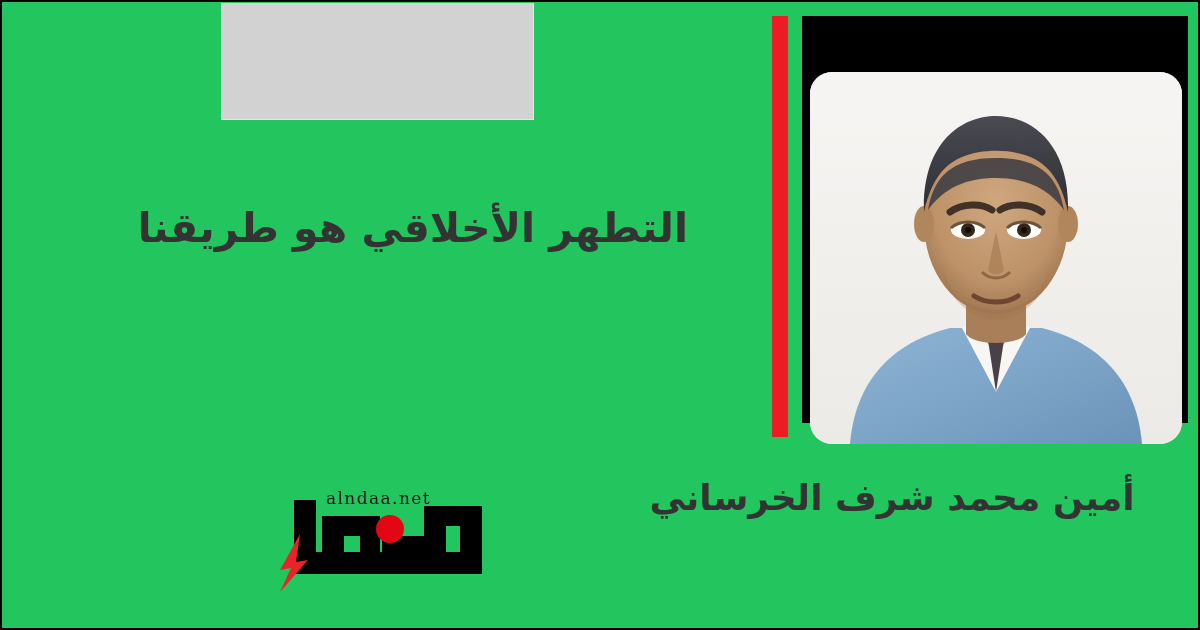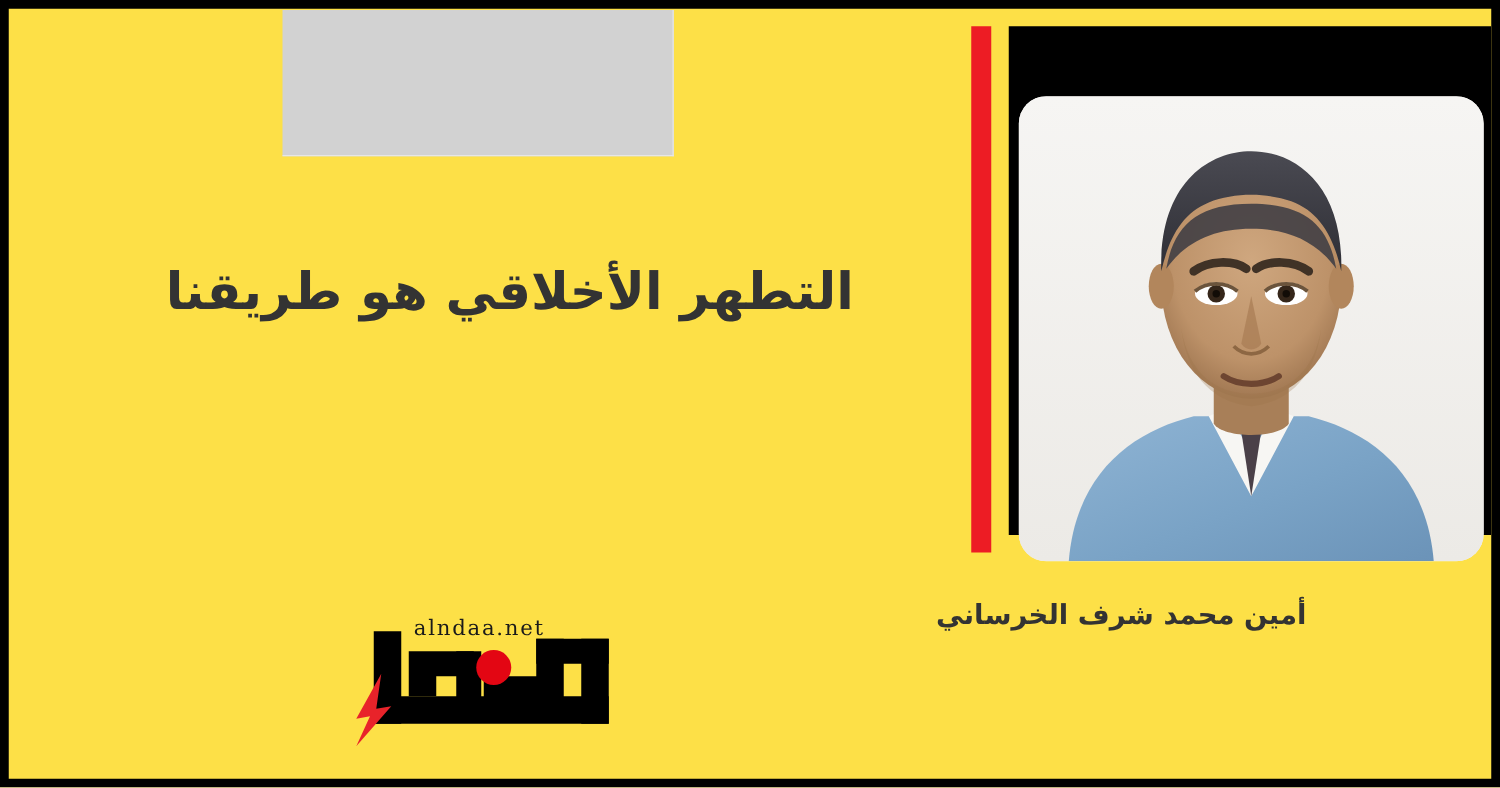--- a/index.html
+++ b/index.html
@@ -9,24 +9,24 @@
     background: #ffffff;
   }
   body {
     font-family: "DejaVu Sans", "Liberation Sans", sans-serif;
   }
 
   .card {
     position: relative;
     width: 1200px;
     height: 630px;
-    background: #fde047;
+    background: #22c55e;
     overflow: hidden;
     box-sizing: border-box;
-    border: 7px solid #000000;
+    border: 2px solid #000000;
   }
 
   
   .gray-placeholder {
     position: absolute;
     left: 219px;
     top: 1px;
     width: 312px;
     height: 116px;
     background: #d2d2d2;
@@ -113,21 +113,21 @@
   .byline {
     position: absolute;
     left: 640px;
     top: 471px;
     width: 500px;
     text-align: center;
     direction: rtl;
     unicode-bidi: isolate;
     color: #333333;
     font-weight: bold;
-    font-size: 22px;
+    font-size: 36px;
     line-height: 1.4;
     white-space: nowrap;
     font-family: "DejaVu Sans", "Liberation Sans", sans-serif;
   }
 </style>
 </head>
 <body>
 
 <div class="card">
 

